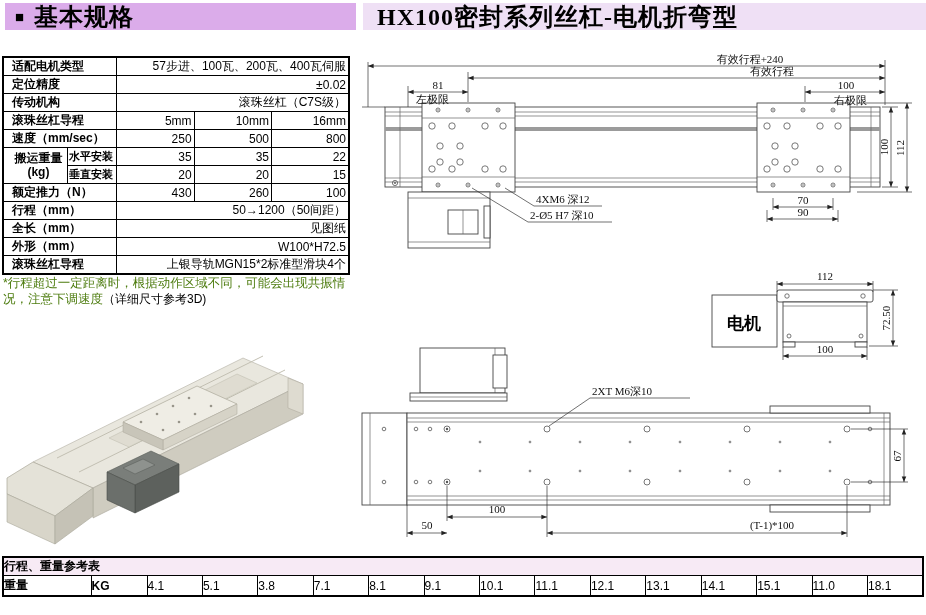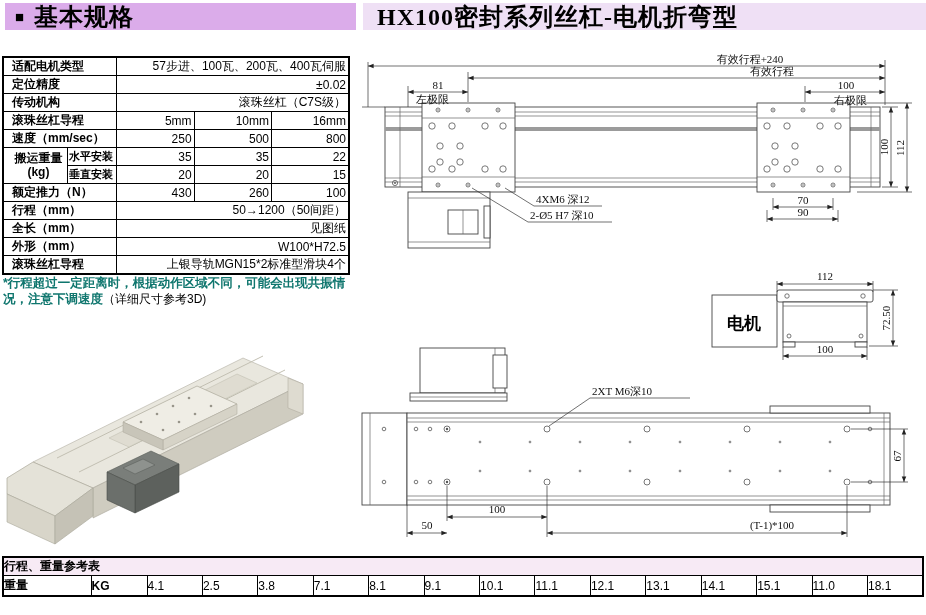--- a/index.html
+++ b/index.html
@@ -15,21 +15,21 @@
   table{border-collapse:collapse;}
   .spec{position:absolute;left:2px;top:56px;width:348px;border:2px solid #000;
         table-layout:fixed;font-size:12px;}
   .spec td{border:1px solid #000;height:17px;padding:0 2px;text-align:right;
            white-space:nowrap;overflow:hidden;}
   .spec td.lb{font-weight:700;text-align:left;padding-left:8px;}
   .spec td.sub{font-size:11px;font-weight:700;text-align:center;padding-left:0;}
   .spec td.payload{text-align:center;padding-left:8px;line-height:1.15;margin-top:33px;}
   
   .note{position:absolute;left:3px;top:276px;width:356px;font-size:12.5px;line-height:1.25;}
-  .note .red{color:#0f766e;font-weight:700;}
+  .note .red{color:#4d7c0f;font-weight:400;}
   .note .blk{color:#000;font-weight:400;font-size:12px;}
   
   .wt{position:absolute;left:2px;top:556px;width:922px;border:2px solid #000;
       table-layout:fixed;font-size:12px;}
   .wt th,.wt td{border:1px solid #000;text-align:left;padding:0;overflow:hidden;white-space:nowrap;}
   .wt th{height:16px;background:#f7eaf5;font-size:12px;}
   .wt td{height:19px;}
   .wt td.b{font-weight:700;}
   
   .dwg{position:absolute;left:360px;top:45px;}
@@ -387,21 +387,21 @@
         <col span="14">
       </colgroup>
     <tbody>
         <tr>
       <th colspan="16">行程、重量参考表</th>
     </tr>
     <tr>
       <td class="b">重量</td>
       <td class="b">KG</td>
       <td>4.1</td>
-      <td>2.5</td>
+      <td>5.1</td>
       <td>3.8</td>
       <td>7.1</td>
       <td>8.1</td>
       <td>9.1</td>
       <td>10.1</td>
       <td>11.1</td>
       <td>12.1</td>
       <td>13.1</td>
       <td>14.1</td>
       <td>15.1</td>

